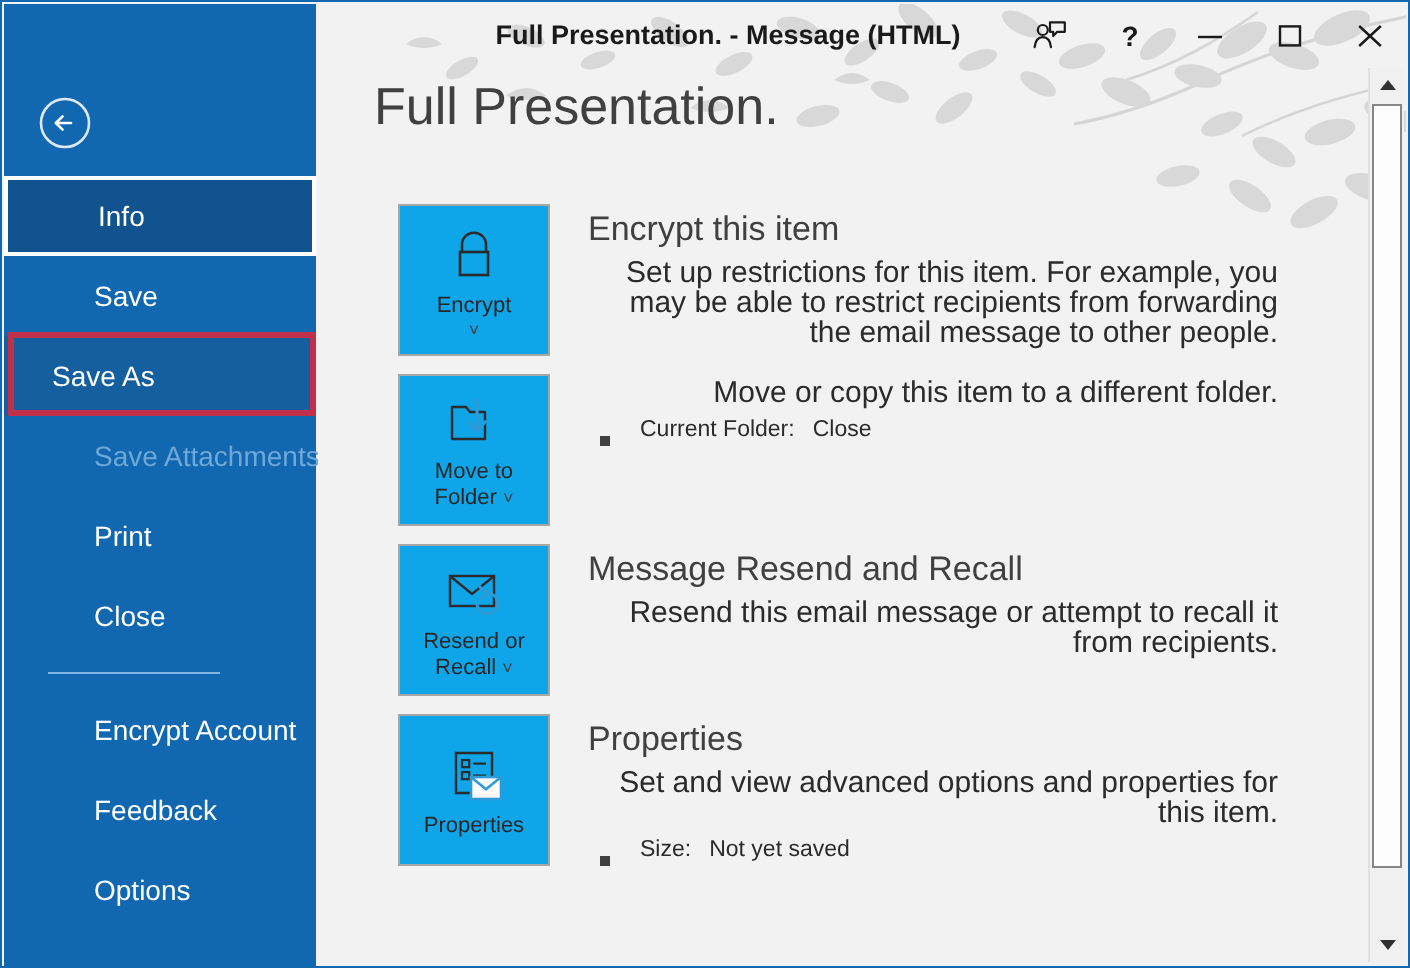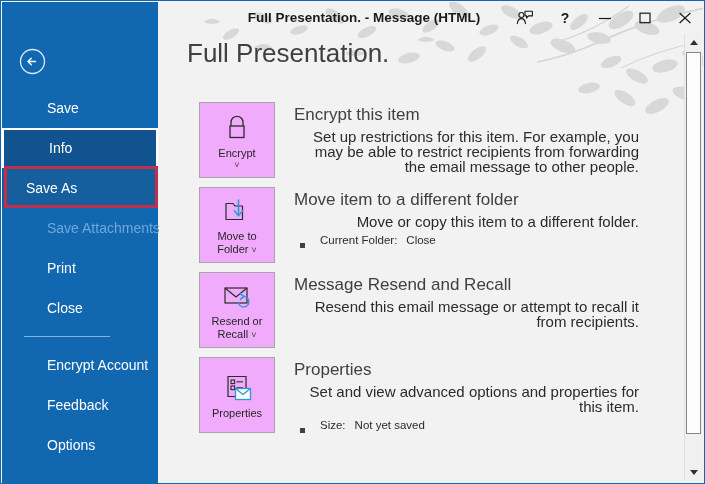--- a/index.html
+++ b/index.html
@@ -166,21 +166,21 @@
     display: flex;
     align-items: flex-start;
     margin-bottom: 9px;
   }
   .sec-tile {
     width: 76px;
     height: 76px;
     margin-left: 40px;
     box-sizing: border-box;
     border: 1px solid #a6a6a6;
-    background: #f0abfc;
+    background: #0ea5e9;
     display: flex;
     flex-direction: column;
     align-items: center;
     justify-content: center;
     cursor: pointer;
     flex: 0 0 auto;
   }
   .sec-tile-icon {
     height: 34px;
     display: flex;
@@ -295,25 +295,25 @@
   <div class="sidebar">
 
     <div class="back-btn">
       <svg width="27" height="27" viewBox="0 0 27 27">
         <circle cx="13.5" cy="13.5" r="12" fill="none" stroke="#dbeaf6" stroke-width="1.3"></circle>
         <path d="M16.5 13.5 H9.2 M12.3 10.2 L8.9 13.5 L12.3 16.8" fill="none" stroke="#ffffff" stroke-width="1.3" stroke-linecap="round" stroke-linejoin="round"></path>
       </svg>
     </div>
 
     <div class="nav-list">
+      <div class="nav-item selected">
+        <span>Info</span>
+      </div>
       <div class="nav-item">
         <span>Save</span>
-      </div>
-      <div class="nav-item selected">
-        <span>Info</span>
       </div>
       <div class="nav-item highlighted">
         <span>Save As</span>
       </div>
       <div class="nav-item disabled">
         <span>Save Attachments</span>
       </div>
       <div class="nav-item">
         <span>Print</span>
       </div>
@@ -449,21 +449,20 @@
             <svg width="30" height="26" viewBox="0 0 30 26">
               <path d="M4 21.5 V5.5 H11 L13 8 H20.5 V21.5 Z" fill="none" stroke="#2b2b2b" stroke-width="1.2" stroke-linejoin="round"></path>
               <line x1="16.5" y1="1.5" x2="16.5" y2="17" stroke="#2e9bd6" stroke-width="1.6"></line>
               <path d="M12.3 12.8 L16.5 17.6 L20.7 12.8" fill="none" stroke="#2e9bd6" stroke-width="1.6" stroke-linecap="round" stroke-linejoin="round"></path>
             </svg>
           </div>
           <div class="sec-tile-label"><span>Move to
 Folder</span> <span class="chev">˅</span></div>
         </div>
         <div class="sec-body">
-          <div class="sec-head">Move item to a different folder</div>
           <div class="sec-desc">Move or copy this item to a different folder.</div>
           <div class="sec-facts">
             <div class="fact-row">
               <span class="fact-bullet"></span>
               <span class="fact-label">Current Folder:</span>
               <span class="fact-value">Close</span>
             </div>
           </div>
         </div>
       </div>

